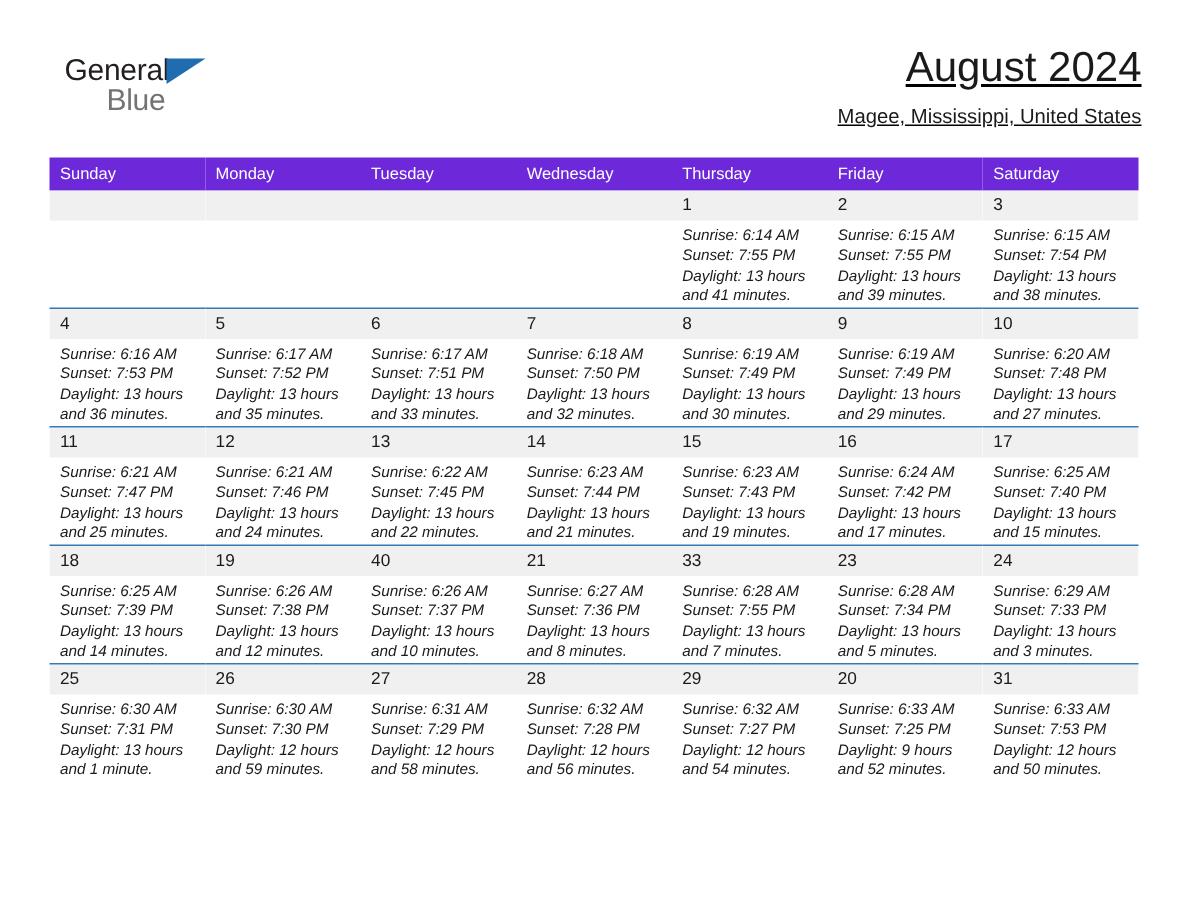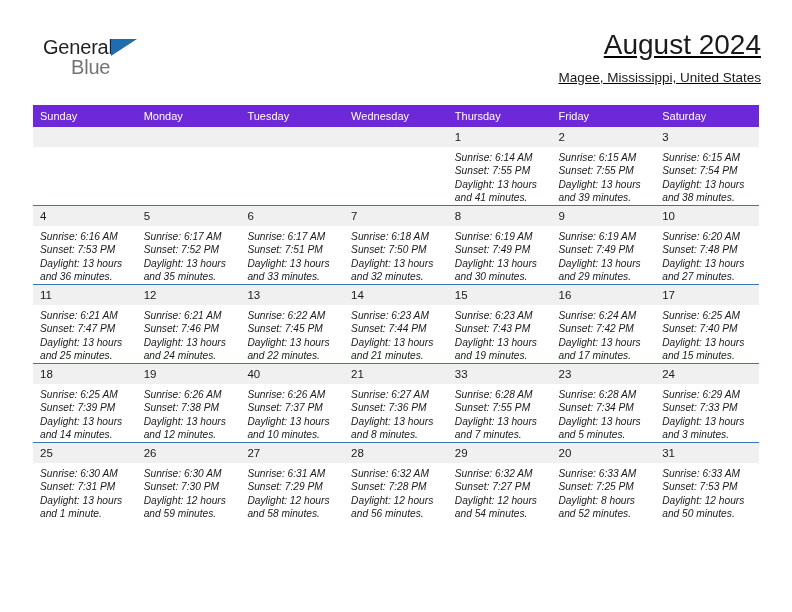--- a/index.html
+++ b/index.html
@@ -447,21 +447,21 @@
               <div>Sunrise: 6:32 AM</div>
               <div>Sunset: 7:27 PM</div>
               <div class="wrap">Daylight: 12 hours and 54 minutes.</div>
             </div>
           </td>
           <td>
             <span class="daynum">20</span>
             <div class="info">
               <div>Sunrise: 6:33 AM</div>
               <div>Sunset: 7:25 PM</div>
-              <div class="wrap">Daylight: 8 hours and 52 minutes.</div>
+              <div class="wrap">Daylight: 9 hours and 52 minutes.</div>
             </div>
           </td>
           <td>
             <span class="daynum">31</span>
             <div class="info">
               <div>Sunrise: 6:33 AM</div>
               <div>Sunset: 7:53 PM</div>
               <div class="wrap">Daylight: 12 hours and 50 minutes.</div>
             </div>
           </td>

